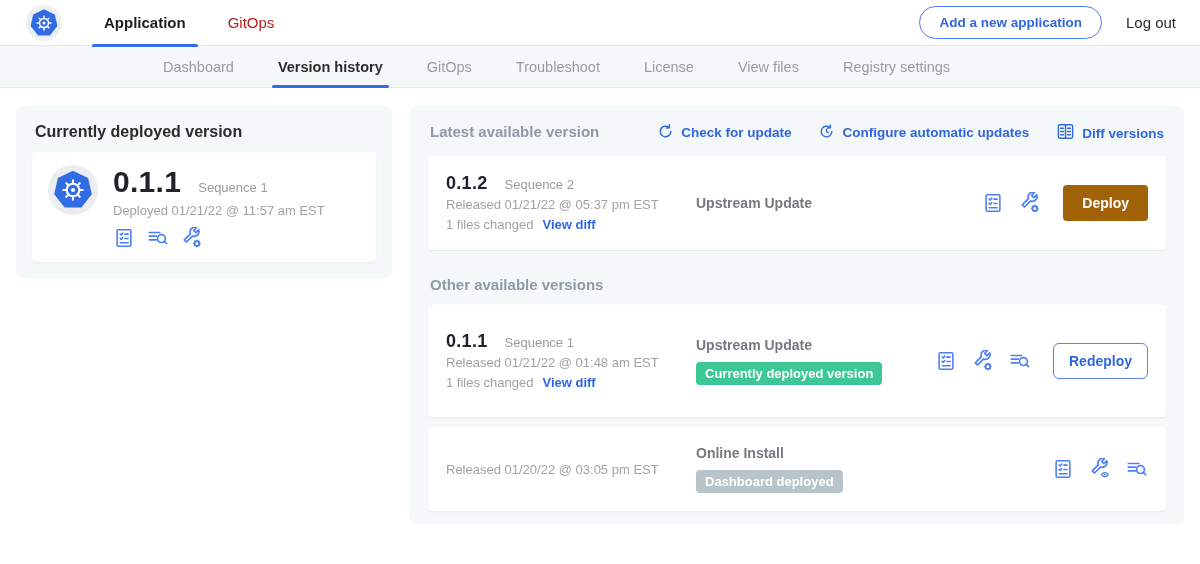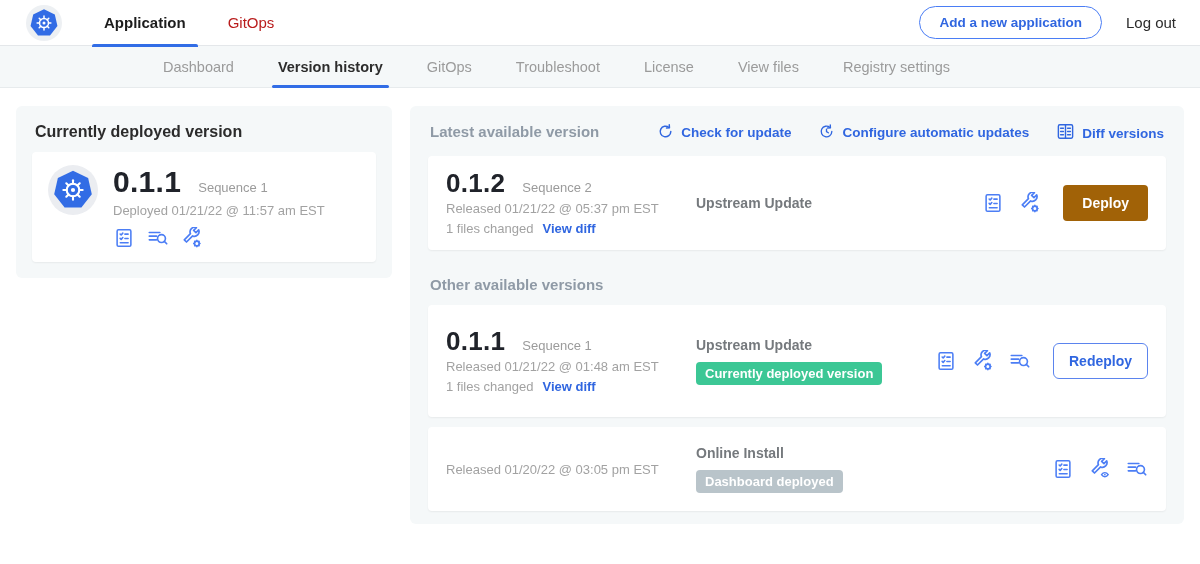--- a/index.html
+++ b/index.html
@@ -59,21 +59,21 @@
   .right-panel { flex:1; padding:16px 18px 13px; }
   .rp-header { display:flex; align-items:center; justify-content:space-between; margin:0 2px 15px; }
   .section-title { font-size:15px; font-weight:bold; color:#8f9aa6; }
   .rp-actions { display:flex; gap:27px; align-items:center; }
   .action-link { display:flex; gap:7px; align-items:flex-end; color:#3066e0; font-size:13.5px;
                  font-weight:bold; cursor:pointer; }
   .action-link .ic { width:17px; height:17px; color:#3066e0; }
 
   .vrow { background:#fff; border-radius:4px; box-shadow:0 1px 2px rgba(0,0,0,.06);
           display:flex; align-items:center; padding:12px 18px; }
-  .vrow .version-big { font-size:26px; }
+  .vrow .version-big { font-size:18px; }
   .vrow-left { width:250px; flex:none; display:flex; flex-direction:column; gap:5px; }
   .files-line { display:flex; gap:9px; align-items:baseline; font-size:13px; }
   .view-diff { color:#3066e0; font-weight:bold; font-size:13px; cursor:pointer;text-align:right; }
   .vrow-mid { flex:1; display:flex; flex-direction:column; gap:9px; align-items:flex-start; }
   .source { font-size:14px; font-weight:bold; color:#75797d; }
   .badge { font-size:13px; font-weight:bold; color:#fff; padding:4px 9px; border-radius:4px; }
   .badge.green { background:#3cc795; }
   .badge.gray  { background:#b9c4ca; }
   .vrow-right { display:flex; align-items:center; gap:15px; }
   .deploy-btn { background:#a16207; color:#fff; border:none; font-weight:bold; font-size:14px;

